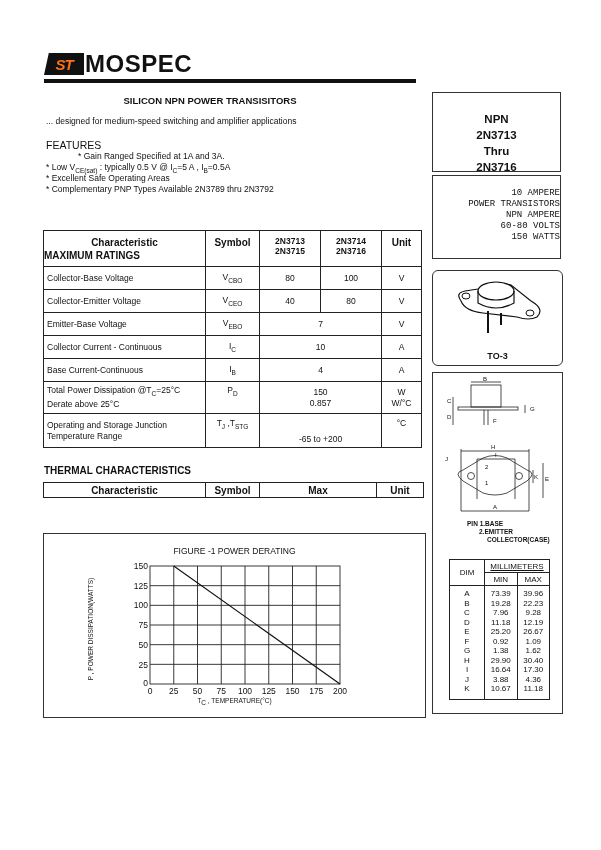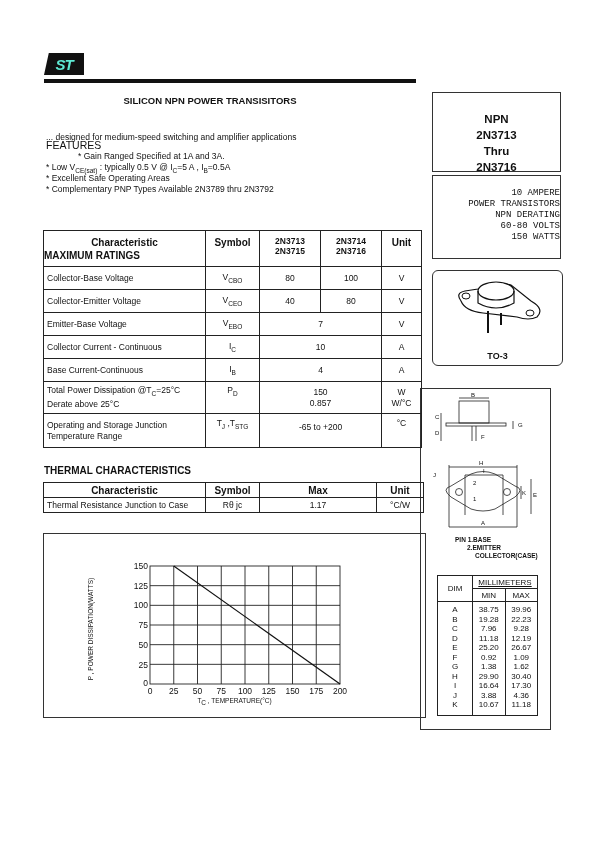--- a/index.html
+++ b/index.html
@@ -1,46 +1,47 @@
 <!DOCTYPE html>
 <html><head>
 <meta charset="utf-8">
 <style>
   html, body { margin:0; padding:0; background:#ffffff; }
   body { width:601px; height:850px; position:relative; overflow:hidden;
          font-family:"Liberation Sans", sans-serif; color:#111; }
   .abs { position:absolute; }
   .logo { left:44px; top:51px; height:26px; display:flex; align-items:center; }
-  .logo-mark { width:40px; height:22px; background:#111; color:#5eead4; font-weight:bold; font-style:italic;
+  .logo-mark { width:40px; height:22px; background:#111; color:#f97316; font-weight:bold; font-style:italic;
                font-size:15px; display:flex; align-items:center; justify-content:center;
                clip-path:polygon(12% 0,100% 0,100% 100%,0 100%); letter-spacing:-1px; }
   .logo-text { font-weight:bold; font-size:24px; letter-spacing:0.5px; margin-left:1px; line-height:22px; }
   .rule { left:44px; top:79px; width:372px; height:4px; background:#111; }
   .title { left:100px; top:95px; width:220px; font-size:9.5px; font-weight:bold; text-align:center; }
-  .desc { left:46px; top:132px; font-size:8.5px; }
+  .desc { left:46px; top:116px; font-size:8.5px; }
   .features-h { left:46px; top:139px; font-size:10.5px; }
   .feat { left:46px; font-size:8.5px; line-height:11px; }
   .sect-h { font-size:10px; font-weight:bold; }
   table { border-collapse:collapse; font-size:8.5px; }
   td, th { border:1px solid #222; padding:0 3px; }
   th { font-weight:bold; font-size:10px; }
   .c { text-align:center; }
   .box { border:1px solid #333; }
   .rbox-title { font-weight:bold; font-size:11.5px; text-align:center; line-height:16px; }
   .rbox-spec { font-size:9px; text-align:right; line-height:11px;font-family:Liberation Mono, monospace; }
   .dimtbl td, .dimtbl th { border:1px solid #222; font-size:8px; padding:0 2px; }
   .dimtbl th { font-weight:normal; }
   .dimcol { text-align:center; line-height:9.5px; vertical-align:top; padding-top:3px !important; }
   sub { font-size:6.5px; }
 </style>
 </head>
 <body>
 
 <div class="abs logo">
   <div class="logo-mark">ST</div>
+  <div class="logo-text">MOSPEC</div>
 </div>
 <div class="abs rule"></div>
 
 <div class="abs title">SILICON NPN POWER TRANSISITORS</div>
 <div class="abs desc">... designed for medium-speed switching and amplifier applications</div>
 <div class="abs features-h">FEATURES</div>
 <div class="abs feat" style="top:151px;margin-left:32px;">* Gain Ranged Specified at 1A and 3A.</div>
 <div class="abs feat" style="top:162px;">
   <span>* Low V</span><sub>CE(sat)</sub><span> : typically  0.5 V @ I</span><sub>C</sub><span>=5 A , I</span><sub>B</sub><span>=0.5A</span>
 </div>
@@ -50,39 +51,39 @@
 <div class="abs box" style="left:432px; top:92px; width:129px; height:80px; padding-top:18px; box-sizing:border-box;">
   <div class="rbox-title">NPN</div>
   <div class="rbox-title">2N3713</div>
   <div class="rbox-title">Thru</div>
   <div class="rbox-title">2N3716</div>
 </div>
 
 <div class="abs box" style="left:432px; top:175px; width:129px; height:84px; padding-top:12px; box-sizing:border-box;">
   <div class="rbox-spec">10 AMPERE</div>
   <div class="rbox-spec">POWER TRANSISTORS</div>
-  <div class="rbox-spec">NPN  DERATING</div>
+  <div class="rbox-spec">NPN  AMPERE</div>
   <div class="rbox-spec">60-80 VOLTS</div>
   <div class="rbox-spec">150 WATTS</div>
 </div>
 
 <div class="abs box" style="left:432px; top:270px; width:129px; height:94px;border-radius:6px;">
   <svg width="129" height="80" viewBox="0 0 129 80">
     <path d="M28 30 Q22 22 32 20 L45 18 Q60 10 78 14 L98 30 Q112 38 104 46 Q96 50 84 46 L50 42 Q32 40 28 30 Z" fill="#fff" stroke="#111" stroke-width="1.2"></path>
     <ellipse cx="33" cy="25" rx="4" ry="3" fill="#fff" stroke="#111"></ellipse>
     <ellipse cx="97" cy="42" rx="4" ry="3" fill="#fff" stroke="#111"></ellipse>
     <ellipse cx="63" cy="20" rx="18" ry="9" fill="#fff" stroke="#111" stroke-width="1.2"></ellipse>
     <path d="M45 20 L45 32 Q63 42 81 32 L81 20" fill="none" stroke="#111" stroke-width="1.2"></path>
     <line x1="55" y1="40" x2="55" y2="62" stroke="#111" stroke-width="2"></line>
     <line x1="68" y1="42" x2="68" y2="54" stroke="#111" stroke-width="2"></line>
   </svg>
   <div style="position:absolute; left:0; right:0; top:80px; text-align:center; font-weight:bold; font-size:9px;">TO-3</div>
 </div>
 
-<div class="abs box" style="left:420px; top:372px; width:129px; height:340px;margin-top:16px;">
+<div class="abs box" style="left:432px; top:372px; width:129px; height:340px;">
   <svg width="129" height="150" viewBox="0 0 129 150" style="position:absolute; left:0; top:0;">
     <g stroke="#222" stroke-width="0.8" fill="none">
       <rect x="38" y="12" width="30" height="22"></rect>
       <rect x="25" y="34" width="60" height="3"></rect>
       <line x1="51" y1="37" x2="51" y2="52"></line>
       <line x1="55" y1="37" x2="55" y2="52"></line>
       <line x1="20" y1="24" x2="20" y2="52"></line>
       <line x1="38" y1="9" x2="68" y2="9"></line>
       <line x1="92" y1="32" x2="92" y2="40"></line>
       <path d="M30 97 Q20 100 30 108 L50 120 Q62 124 74 120 L94 108 Q104 100 94 97 L74 85 Q62 80 50 85 Z"></path>
@@ -137,21 +138,21 @@
         <div>D</div>
         <div>E</div>
         <div>F</div>
         <div>G</div>
         <div>H</div>
         <div>I</div>
         <div>J</div>
         <div>K</div>
       </td>
       <td class="dimcol">
-        <div>38.75</div>
+        <div>73.39</div>
         <div>19.28</div>
         <div>7.96</div>
         <div>11.18</div>
         <div>25.20</div>
         <div>0.92</div>
         <div>1.38</div>
         <div>29.90</div>
         <div>16.64</div>
         <div>3.88</div>
         <div>10.67</div>
@@ -236,45 +237,40 @@
       <div>W</div>
       <div>W/°C</div>
     </td>
   </tr>
   <tr style="height:34px;">
     <td style="line-height:11px;">
       <div>Operating and Storage Junction</div>
       <div>Temperature Range</div>
     </td>
     <td class="c" style="vertical-align:top; padding-top:4px;"><span>T</span><sub>J</sub><span> ,T</span><sub>STG</sub></td>
-    <td class="c" colspan="2" style="vertical-align:bottom; padding-bottom:15px;">-65 to +200</td>
+    <td class="c" colspan="2" style="vertical-align:bottom; padding-bottom:3px;">-65 to +200</td>
     <td class="c" style="vertical-align:top; padding-top:4px;">°C</td>
   </tr>
 </tbody>
   </table>
 
 <div class="abs sect-h" style="left:44px; top:465px;">THERMAL CHARACTERISTICS</div>
 <table class="abs" style="left:43px; top:482px; width:381px;">
   <tbody>
       <tr style="height:15px;">
     <th style="width:155px;">Characteristic</th>
     <th style="width:47px;">Symbol</th>
     <th style="width:110px;">Max</th>
     <th>Unit</th>
   </tr>
-  <tr style="height:15px;">
-    <td>Thermal Resistance Junction to Case</td>
-    <td class="c">Rθ jc</td>
-    <td class="c">1.17</td>
-    <td class="c">°C/W</td>
-  </tr>
 </tbody>
   </table>
 
 <div class="abs box" style="left:43px; top:533px; width:381px; height:183px;">
+  <div style="position:absolute; left:0; right:0; top:12px; text-align:center; font-size:8.5px;">FIGURE -1 POWER DERATING</div>
   <div style="position:absolute; left:46px; top:95px; transform:translate(-50%,-50%) rotate(-90deg); font-size:6.5px; white-space:nowrap;">P  , POWER DISSIPATION(WATTS)</div>
   <svg style="position:absolute; left:0; top:0;" width="381" height="183" viewBox="0 0 381 183">
     <g stroke="#222" stroke-width="0.9">
       <rect x="106" y="32" width="190" height="118" fill="none"></rect>
       <line x1="129.75" y1="32" x2="129.75" y2="150"></line>
       <line x1="153.5" y1="32" x2="153.5" y2="150"></line>
       <line x1="177.25" y1="32" x2="177.25" y2="150"></line>
       <line x1="201" y1="32" x2="201" y2="150"></line>
       <line x1="224.75" y1="32" x2="224.75" y2="150"></line>
       <line x1="248.5" y1="32" x2="248.5" y2="150"></line>

